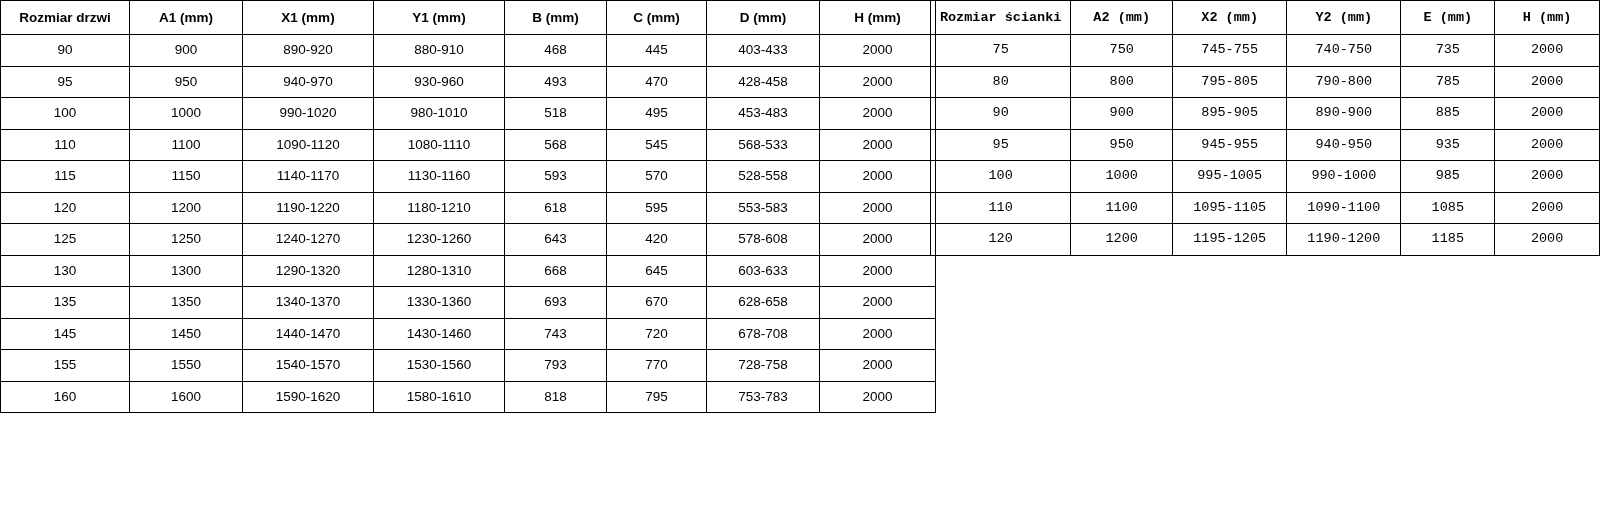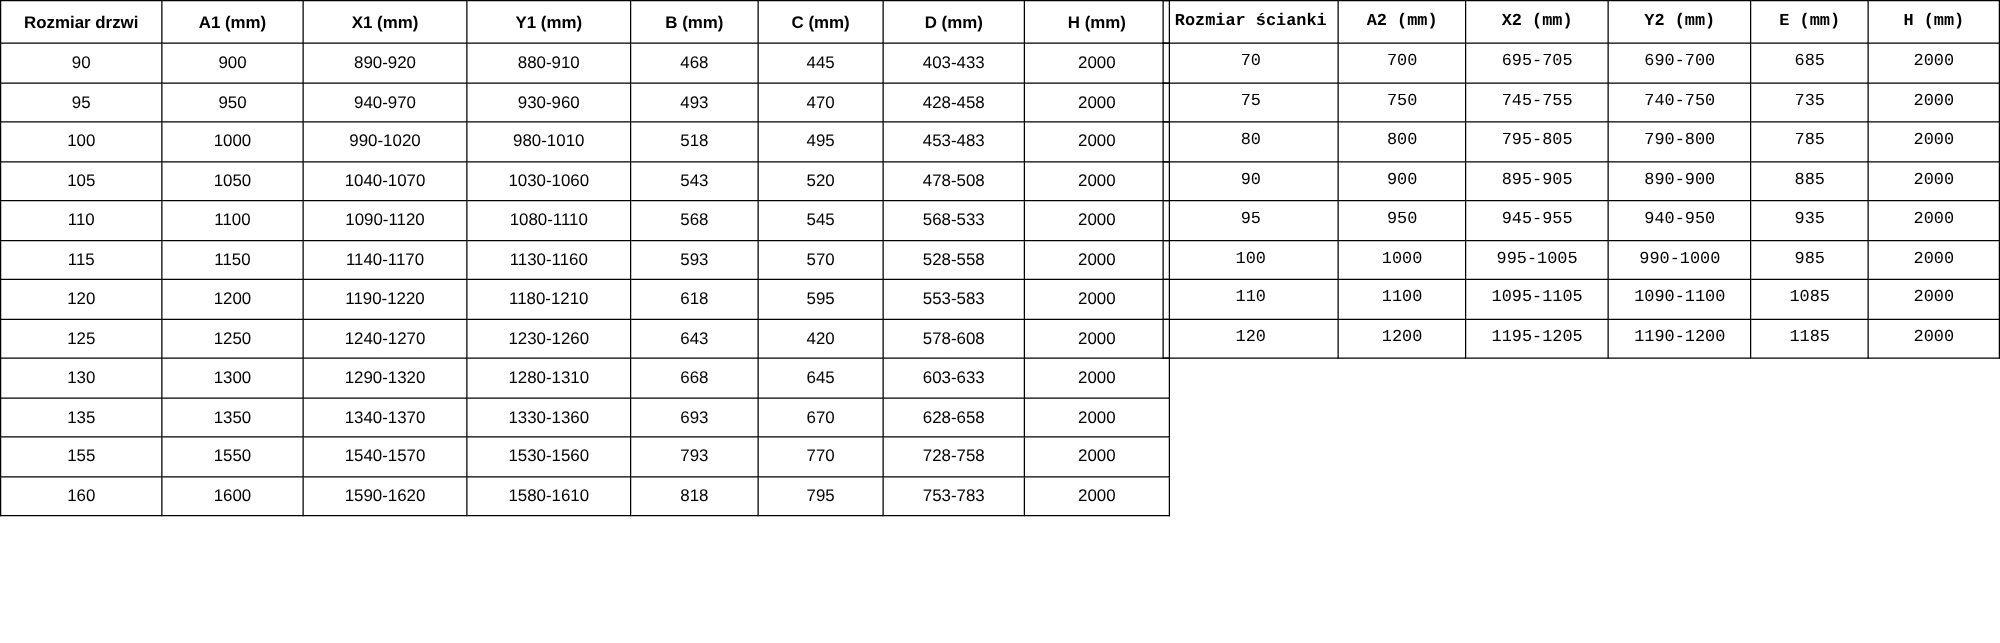--- a/index.html
+++ b/index.html
@@ -118,30 +118,20 @@
             <td>100</td>
             <td>1000</td>
             <td>990-1020</td>
             <td>980-1010</td>
             <td>518</td>
             <td>495</td>
             <td>453-483</td>
             <td>2000</td>
           </tr>
           <tr>
-            <td>105</td>
-            <td>1050</td>
-            <td>1040-1070</td>
-            <td>1030-1060</td>
-            <td>543</td>
-            <td>520</td>
-            <td>478-508</td>
-            <td>2000</td>
-          </tr>
-          <tr>
             <td>110</td>
             <td>1100</td>
             <td>1090-1120</td>
             <td>1080-1110</td>
             <td>568</td>
             <td>545</td>
             <td>568-533</td>
             <td>2000</td>
           </tr>
           <tr>
@@ -185,20 +175,30 @@
             <td>2000</td>
           </tr>
           <tr>
             <td>135</td>
             <td>1350</td>
             <td>1340-1370</td>
             <td>1330-1360</td>
             <td>693</td>
             <td>670</td>
             <td>628-658</td>
+            <td>2000</td>
+          </tr>
+          <tr>
+            <td>145</td>
+            <td>1450</td>
+            <td>1440-1470</td>
+            <td>1430-1460</td>
+            <td>743</td>
+            <td>720</td>
+            <td>678-708</td>
             <td>2000</td>
           </tr>
           <tr>
             <td>155</td>
             <td>1550</td>
             <td>1540-1570</td>
             <td>1530-1560</td>
             <td>793</td>
             <td>770</td>
             <td>728-758</td>
@@ -233,28 +233,20 @@
             <th>Rozmiar ścianki</th>
             <th>A2 (mm)</th>
             <th>X2 (mm)</th>
             <th>Y2 (mm)</th>
             <th>E (mm)</th>
             <th>H (mm)</th>
           </tr>
       </thead>
       <tbody>
           <tr>
-            <td>70</td>
-            <td>700</td>
-            <td>695-705</td>
-            <td>690-700</td>
-            <td>685</td>
-            <td>2000</td>
-          </tr>
-          <tr>
             <td>75</td>
             <td>750</td>
             <td>745-755</td>
             <td>740-750</td>
             <td>735</td>
             <td>2000</td>
           </tr>
           <tr>
             <td>80</td>
             <td>800</td>

